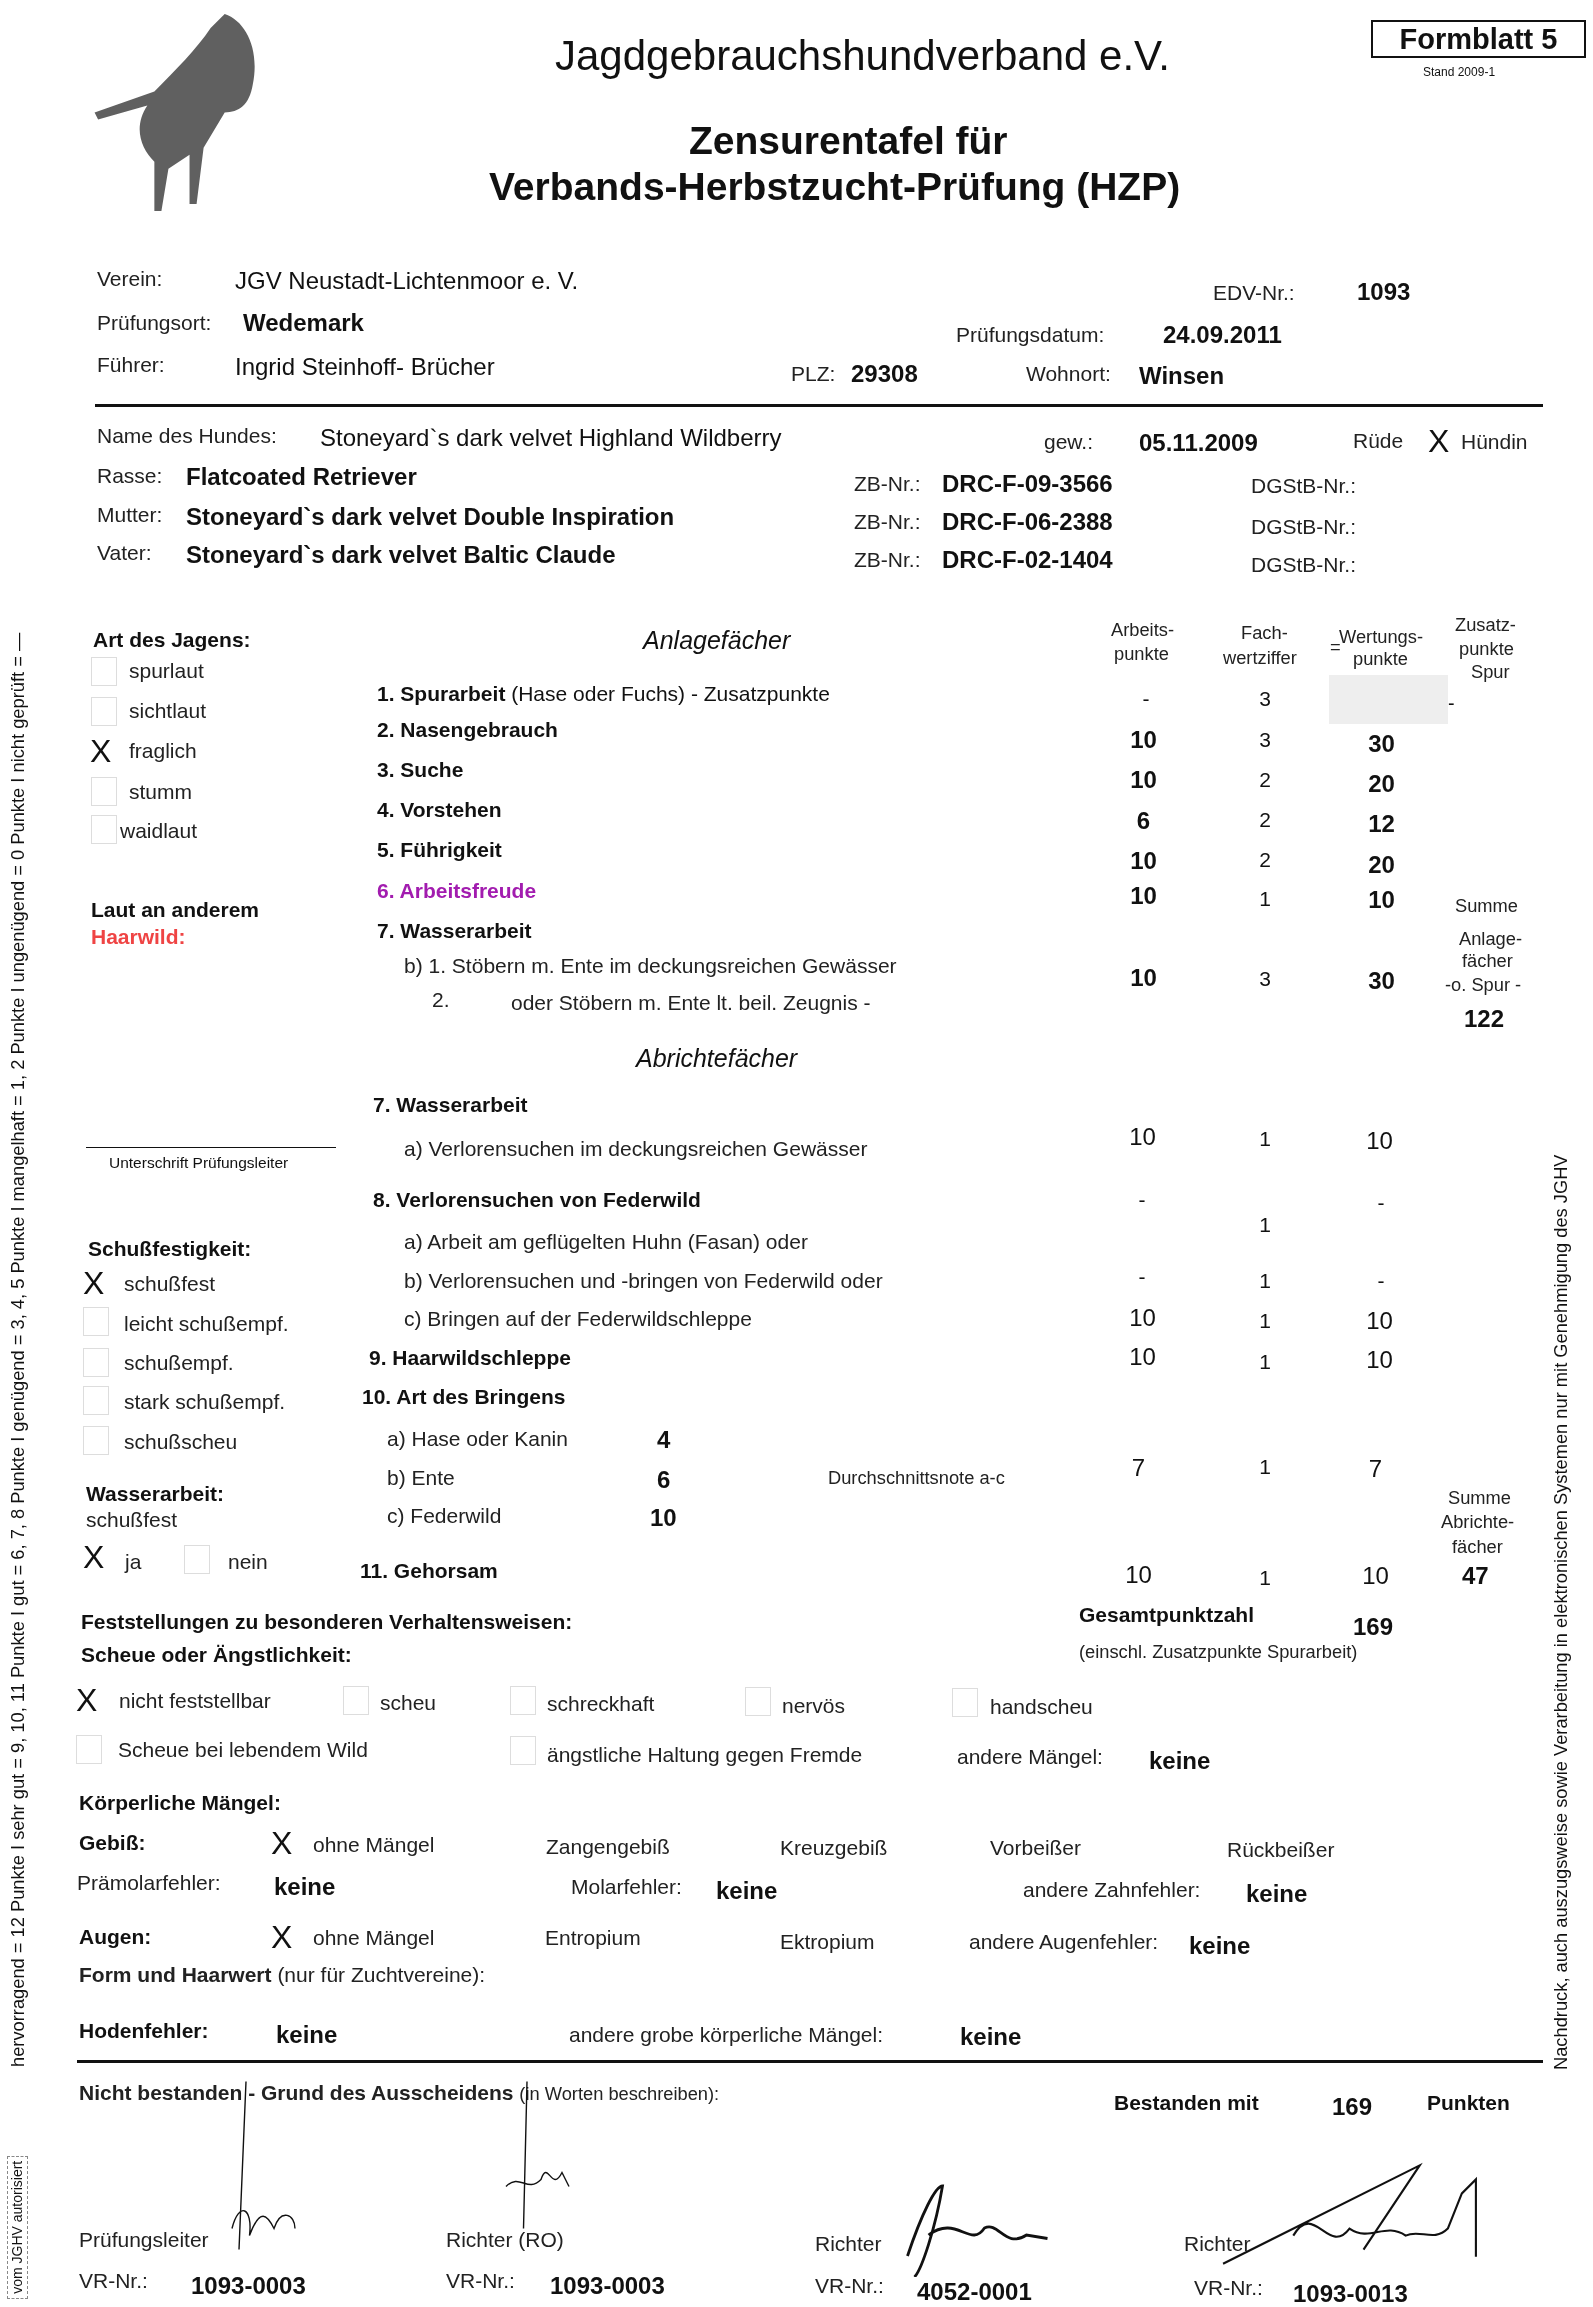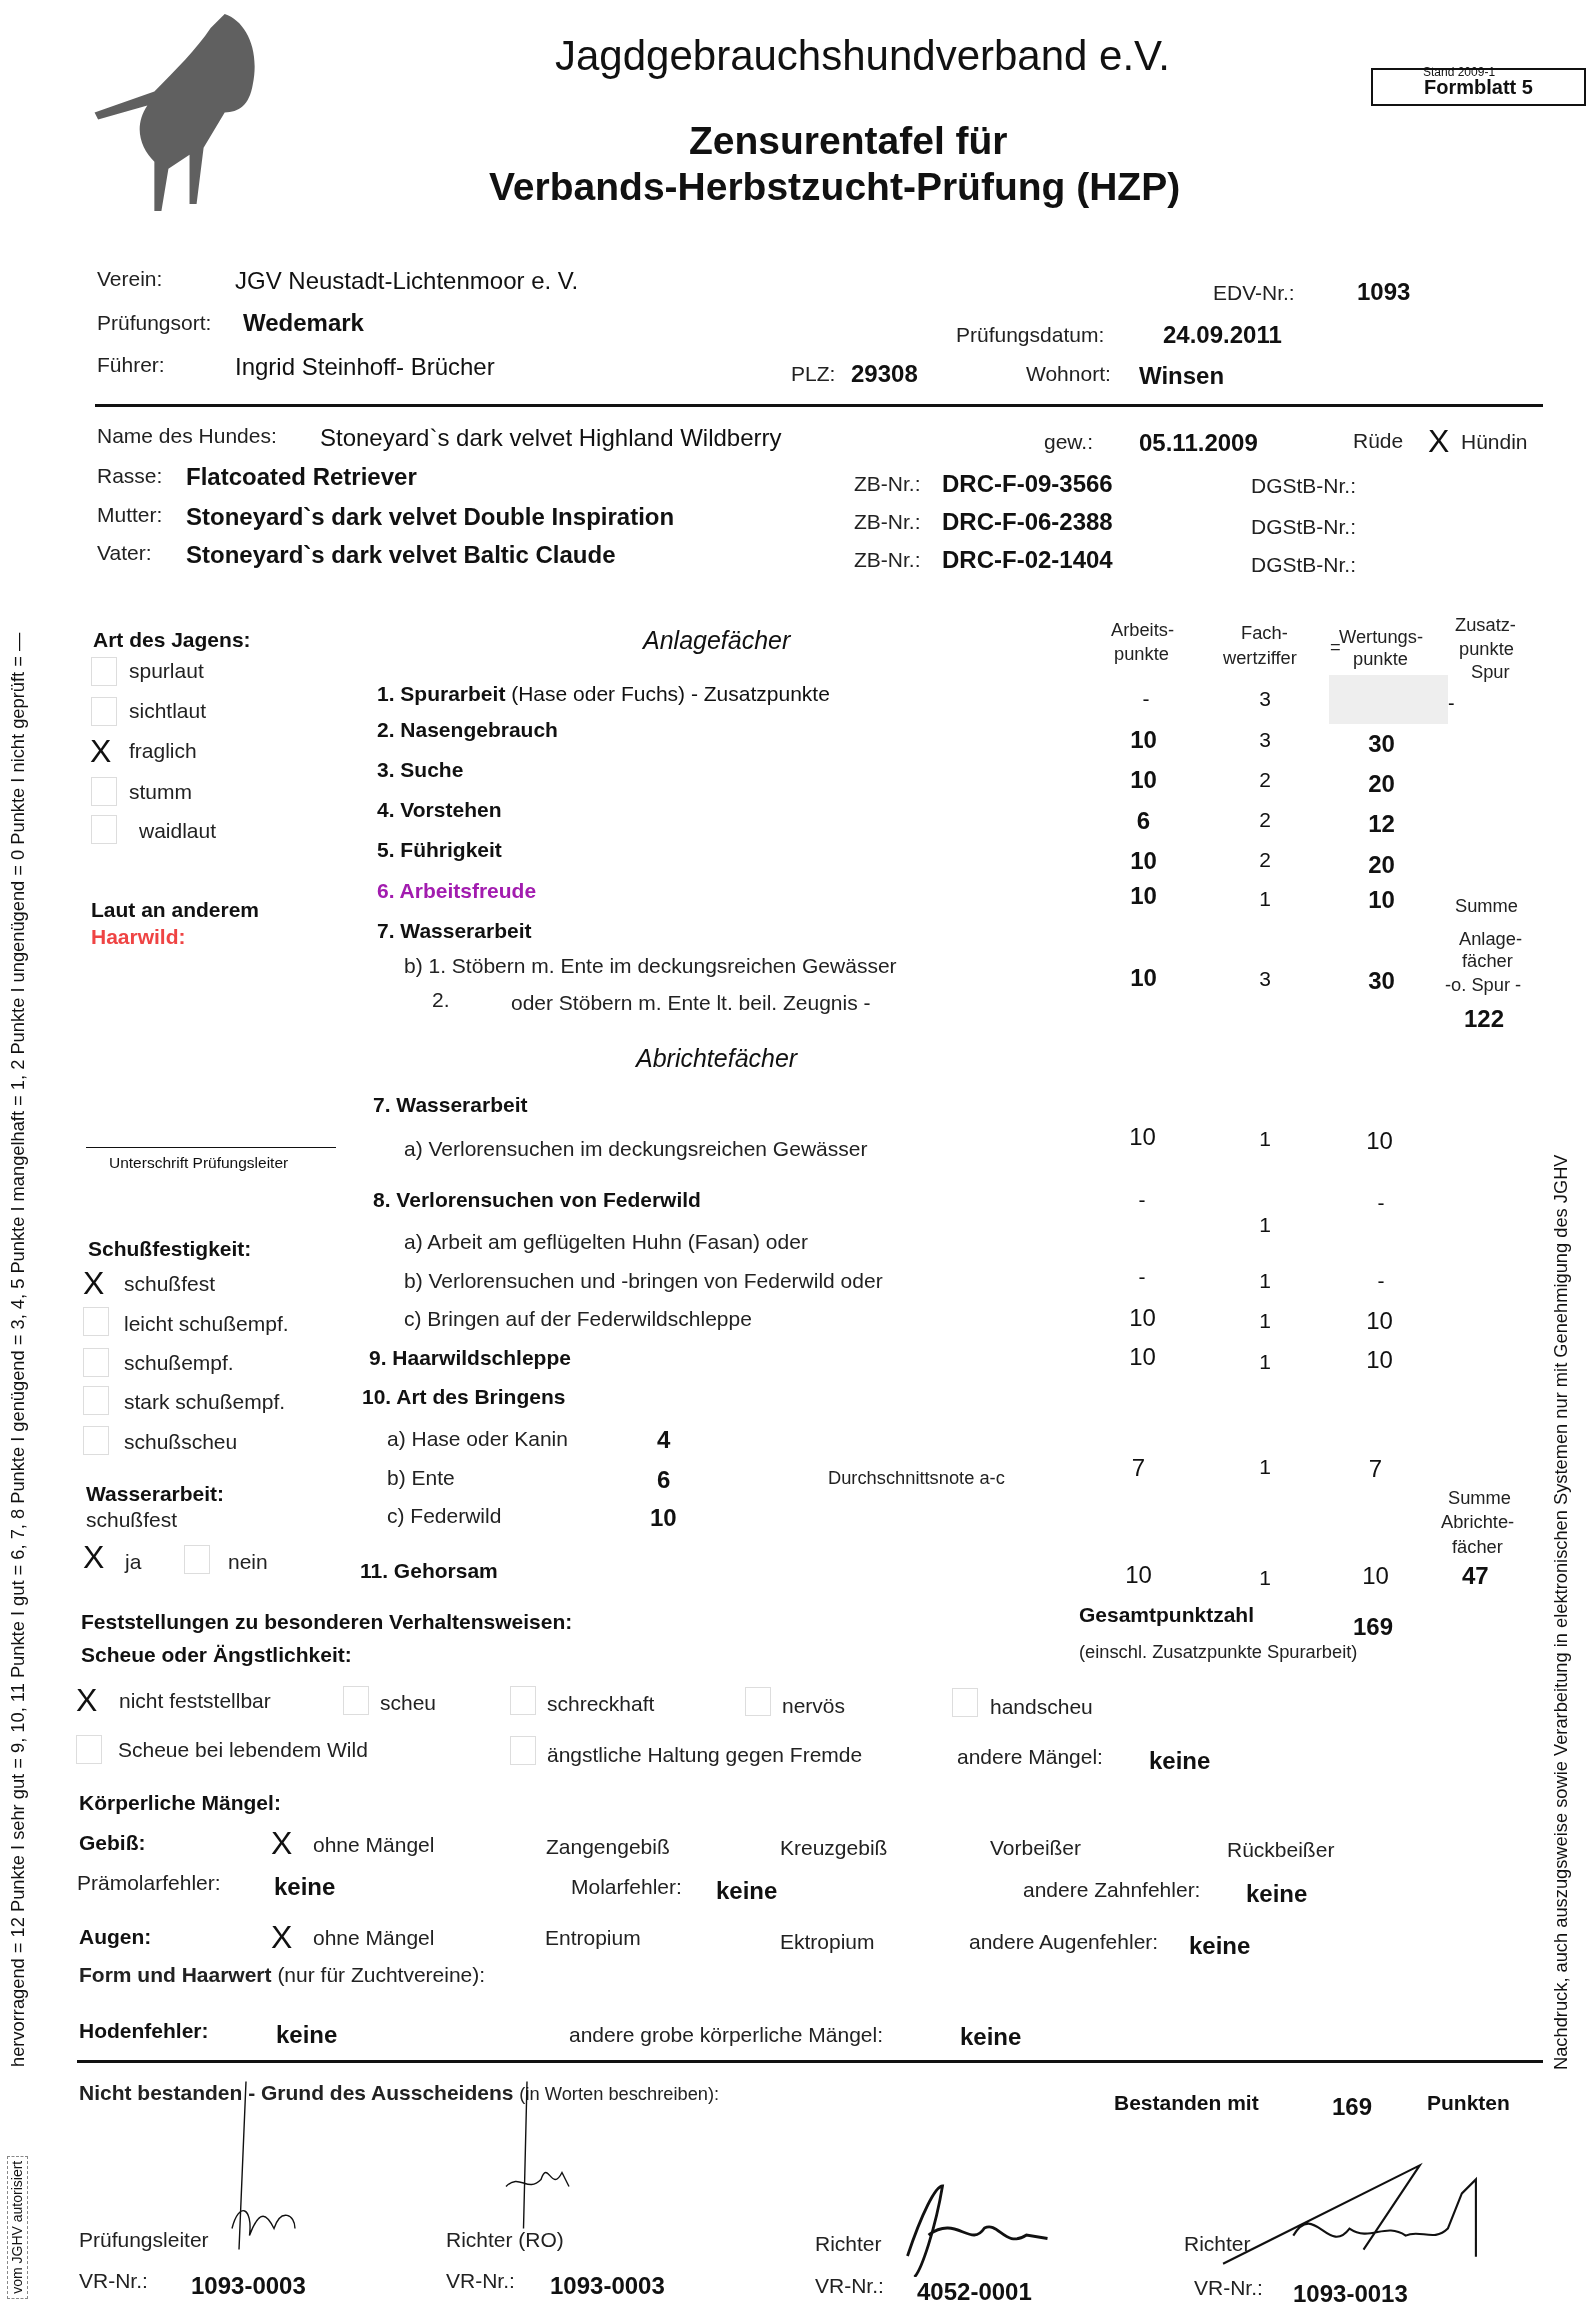--- a/index.html
+++ b/index.html
@@ -19,21 +19,21 @@
   .sig{position:absolute;}
 </style>
 </head>
 <body>
 
 <svg class="a" style="left:84px;top:7px" width="197" height="211" viewBox="0 0 280 300">
   <path d="M200 10 C230 20 250 60 240 110 C235 140 220 150 200 150 L170 200 L160 280 L150 280 L150 210 L120 230 L110 290 L100 290 L100 220 C80 200 70 170 90 140 L20 160 L15 150 L100 120 C130 90 160 60 180 30 Z" fill="#444" opacity="0.85"></path>
 </svg>
 
 <div class="a" style="left:555px;top:32px;font-size:42px;">Jagdgebrauchshundverband e.V.</div>
-<div class="a" style="left:1371px;top:19.7px;width:211px;height:34px;border:2.1px solid #111;text-align:center;font-size:20px;font-weight:bold;line-height:34px;margin-top:48px;">Formblatt 5</div>
+<div class="a" style="left:1371px;top:19.7px;width:211px;height:34px;border:2.1px solid #111;text-align:center;font-size:29px;font-weight:bold;line-height:34px;">Formblatt 5</div>
 <div class="a" style="left:1423px;top:65px;font-size:12px;">Stand 2009-1</div>
 <div class="a" style="left:689px;top:119px;font-size:39px;font-weight:bold;">Zensurentafel für</div>
 <div class="a" style="left:489px;top:165px;font-size:39px;font-weight:bold;">Verbands-Herbstzucht-Prüfung (HZP)</div>
 
 <div class="a lbl" style="left:97px;top:267px;">Verein:</div>
 <div class="a val" style="left:235px;top:267px;font-weight:normal;">JGV Neustadt-Lichtenmoor e. V.</div>
 <div class="a lbl" style="left:1213px;top:281px;">EDV-Nr.:</div>
 <div class="a val" style="left:1357px;top:278px;">1093</div>
 <div class="a lbl" style="left:97px;top:311px;">Prüfungsort:</div>
 <div class="a val" style="left:243px;top:309px;">Wedemark</div>
@@ -77,21 +77,21 @@
 <div class="a lbl b" style="left:93px;top:628px;color:#111;">Art des Jagens:</div>
 <div class="cb" style="left:91px;top:657px;"></div>
 <div class="a lbl" style="left:129px;top:659px;">spurlaut</div>
 <div class="cb" style="left:91px;top:697px;"></div>
 <div class="a lbl" style="left:129px;top:699px;">sichtlaut</div>
 <div class="x" style="left:90px;top:737px;">X</div>
 <div class="a lbl" style="left:129px;top:739px;">fraglich</div>
 <div class="cb" style="left:91px;top:777px;"></div>
 <div class="a lbl" style="left:129px;top:780px;">stumm</div>
 <div class="cb" style="left:91px;top:815px;"></div>
-<div class="a lbl" style="left:139px;top:819px;">waidlaut</div>
+<div class="a lbl" style="left:120px;top:819px;">waidlaut</div>
 
 <div class="a lbl b" style="left:91px;top:898px;color:#111;">Laut an anderem</div>
 <div class="a lbl b" style="left:91px;top:925px;color:#ef4444;">Haarwild:</div>
 <div class="hr" style="left:86px;top:1147px;width:250px;height:1.4px;"></div>
 <div class="a" style="left:109px;top:1154px;font-size:15.5px;">Unterschrift Prüfungsleiter</div>
 
 <div class="a lbl b" style="left:88px;top:1237px;color:#111;">Schußfestigkeit:</div>
 <div class="x" style="left:83px;top:1269px;">X</div>
 <div class="a lbl" style="left:124px;top:1272px;">schußfest</div>
 <div class="cb" style="left:83px;top:1307px;"></div>

